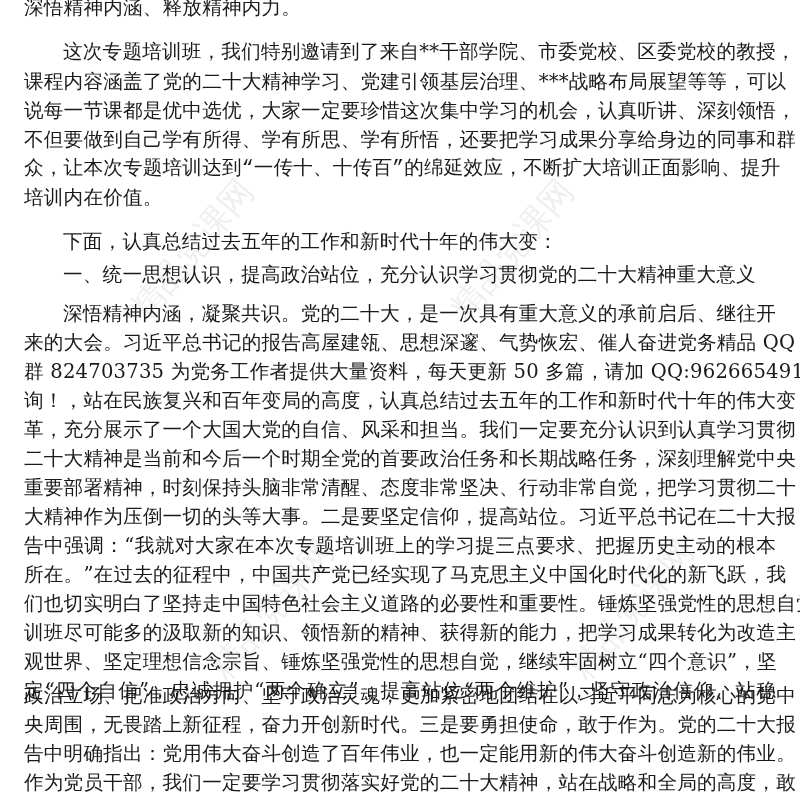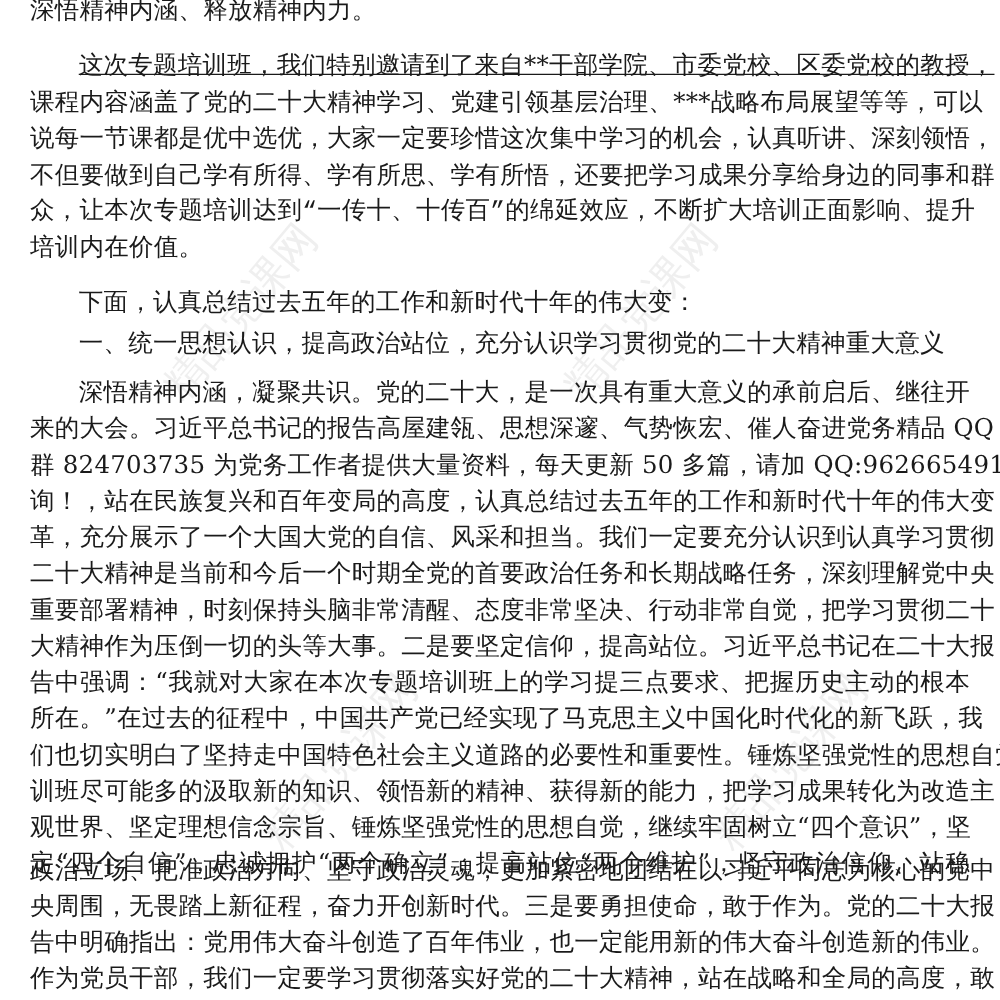--- a/index.html
+++ b/index.html
@@ -29,21 +29,21 @@
 <body>
 
 <div class="page">
   <div class="watermark" style="left:120px;top:300px;">精品党课网</div>
   <div class="watermark" style="left:440px;top:300px;">精品党课网</div>
   <div class="watermark" style="left:200px;top:660px;">精品党课网</div>
   <div class="watermark" style="left:560px;top:660px;">精品党课网</div>
 
   <div id="lines">
       <div class="line last" style="top: -7px;">深悟精神内涵、释放精神内力。</div>
-      <div class="line indent" style="top: 37px; text-decoration: underline;">这次专题培训班，我们特别邀请到了来自**干部学院、市委党校、区委党校的教授，</div>
+      <div class="line indent" style="top: 37px;">这次专题培训班，我们特别邀请到了来自**干部学院、市委党校、区委党校的教授，</div>
       <div class="line" style="top: 67px;">课程内容涵盖了党的二十大精神学习、党建引领基层治理、***战略布局展望等等，可以</div>
       <div class="line" style="top: 96px;">说每一节课都是优中选优，大家一定要珍惜这次集中学习的机会，认真听讲、深刻领悟，</div>
       <div class="line" style="top: 125px;">不但要做到自己学有所得、学有所思、学有所悟，还要把学习成果分享给身边的同事和群</div>
       <div class="line" style="top: 154px; font-family: Liberation Mono, monospace;">众，让本次专题培训达到“一传十、十传百”的绵延效应，不断扩大培训正面影响、提升</div>
       <div class="line last" style="top: 183px;">培训内在价值。</div>
       <div class="line indent last" style="top: 227px;">下面，认真总结过去五年的工作和新时代十年的伟大变：</div>
       <div class="line indent last" style="top: 260px;">一、统一思想认识，提高政治站位，充分认识学习贯彻党的二十大精神重大意义</div>
       <div class="line indent" style="top: 299px;">深悟精神内涵，凝聚共识。党的二十大，是一次具有重大意义的承前启后、继往开</div>
       <div class="line" style="top: 328px;">来的大会。习近平总书记的报告高屋建瓴、思想深邃、气势恢宏、催人奋进党务精品 QQ</div>
       <div class="line" style="top: 357px;">群 824703735 为党务工作者提供大量资料，每天更新 50 多篇，请加 QQ:962665491 进行咨</div>

